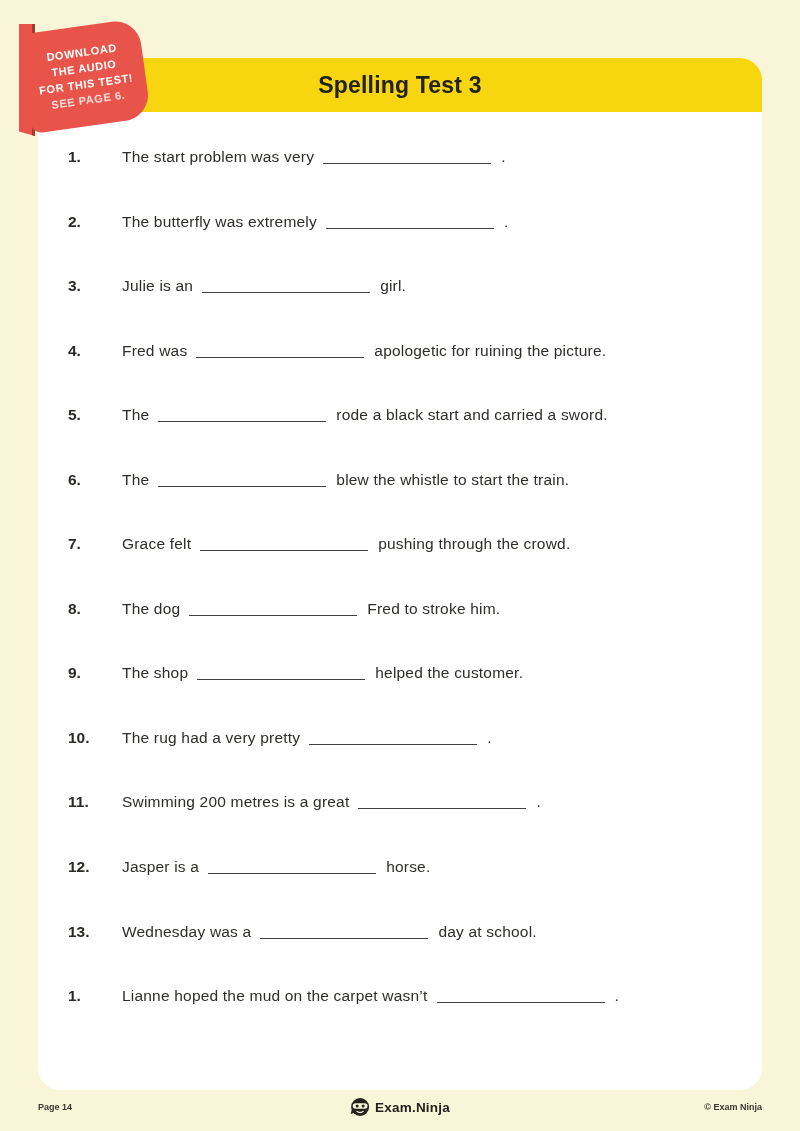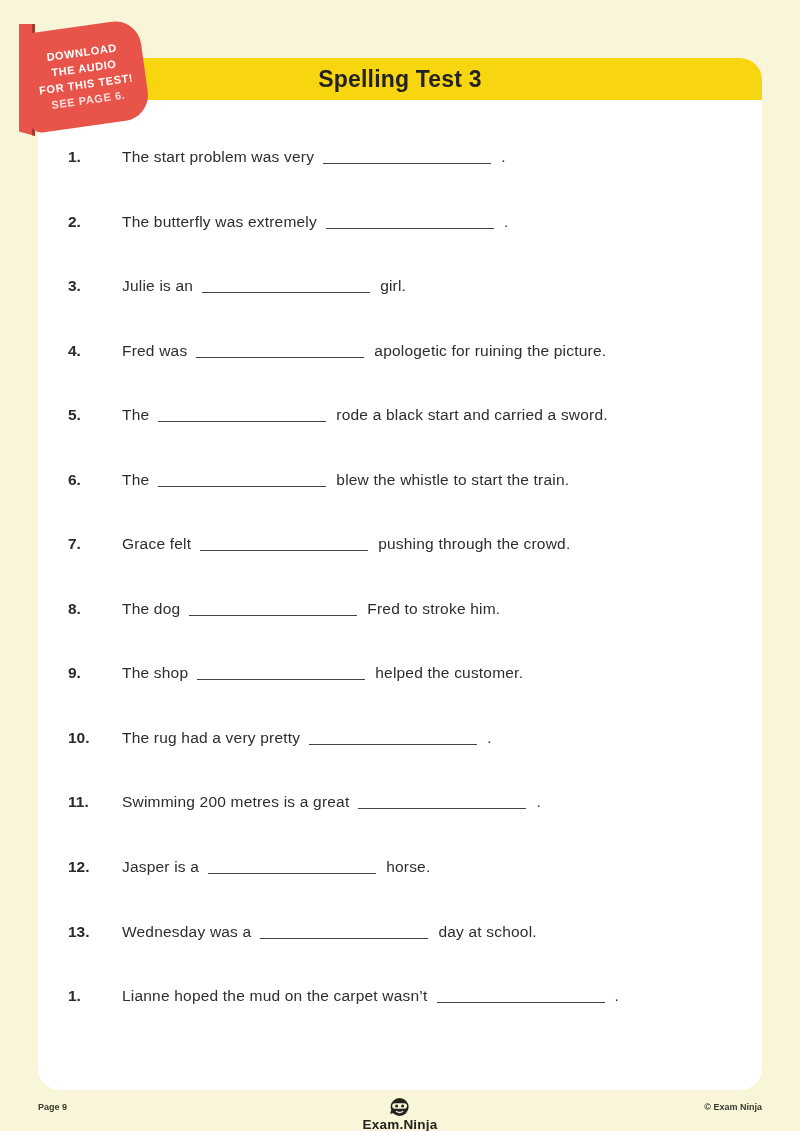--- a/index.html
+++ b/index.html
@@ -9,21 +9,21 @@
     background:#F8F5D8;
   }
   .page{position:relative;width:800px;height:1131px;background:#F8F5D8;overflow:hidden;}
 
   
   .card{
     position:absolute;left:38px;top:58px;width:724px;height:1032px;
     background:#FFFFFF;border-radius:22px;overflow:hidden;
   }
   .banner{
-    position:absolute;left:0;top:0;width:100%;height:42px;
+    position:absolute;left:0;top:0;width:100%;height:54px;
     background:#F7D60F;display:flex;align-items:center;justify-content:center;
   }
   .banner h1{
     margin:0;font-size:23px;font-weight:700;color:#23221E;letter-spacing:0.2px;
   }
 
   
   .questions{position:absolute;left:30px;right:22px;top:88px;}
   .q-row{display:flex;align-items:flex-start;height:64.55px;line-height:21px;}
   .q-num{width:54px;flex:0 0 54px;font-weight:700;font-size:15.5px;color:#2B2A26;}
@@ -52,21 +52,21 @@
     color:#FFFFFF;font-size:11px;font-weight:700;letter-spacing:0.6px;
     line-height:16px;white-space:nowrap;
   }
   .badge span.dim{opacity:0.8;}
 
   
   .footer-page{position:absolute;left:38px;top:1102px;font-size:9px;font-weight:700;color:#3A3830;}
   .footer-copy{position:absolute;right:38px;top:1102px;font-size:9px;font-weight:700;color:#3A3830;margin-left:48px;}
   .footer-brand{
     position:absolute;left:50%;top:1097px;transform:translateX(-50%);
-    display:flex;align-items:center;flex-direction:column;
+    display:flex;align-items:center;gap:5px;
   }
   .footer-brand .brand-text{font-size:13.5px;font-weight:700;color:#23221E;letter-spacing:0.2px;}
 </style>
 </head>
 <body>
 
 <div class="page">
 
   <div class="ribbon-tail"></div>
 
@@ -147,21 +147,21 @@
     <span class="q-text"><span class="pre">Wednesday was a</span><span class="blank"></span><span class="post">day at school.</span></span>
   </div>
 
   <div class="q-row">
     <span class="q-num">1.</span>
     <span class="q-text"><span class="pre">Lianne hoped the mud on the carpet wasn’t</span><span class="blank"></span><span class="post">.</span></span>
   </div>
 </div>
   </div>
 
-  <div class="footer-page">Page 9</div>
+  <div class="footer-page">Page 14</div>
 
   <div class="footer-brand">
     <span style="display:inline-flex;">
       <svg width="20" height="20" viewBox="0 0 20 20">
         <circle cx="10" cy="10" r="9" fill="#23221E"></circle>
         <path d="M1.5 13 L0.5 17 L5 15.5 Z" fill="#23221E"></path>
         <rect x="2.6" y="6.2" width="14.8" height="5.6" rx="2.8" fill="#F8F5D8"></rect>
         <circle cx="7" cy="9" r="1.5" fill="#23221E"></circle>
         <circle cx="13" cy="9" r="1.5" fill="#23221E"></circle>
         <path d="M7 14.5 Q10 16.5 13 14.5" stroke="#F8F5D8" stroke-width="1.4" fill="none" stroke-linecap="round"></path>

